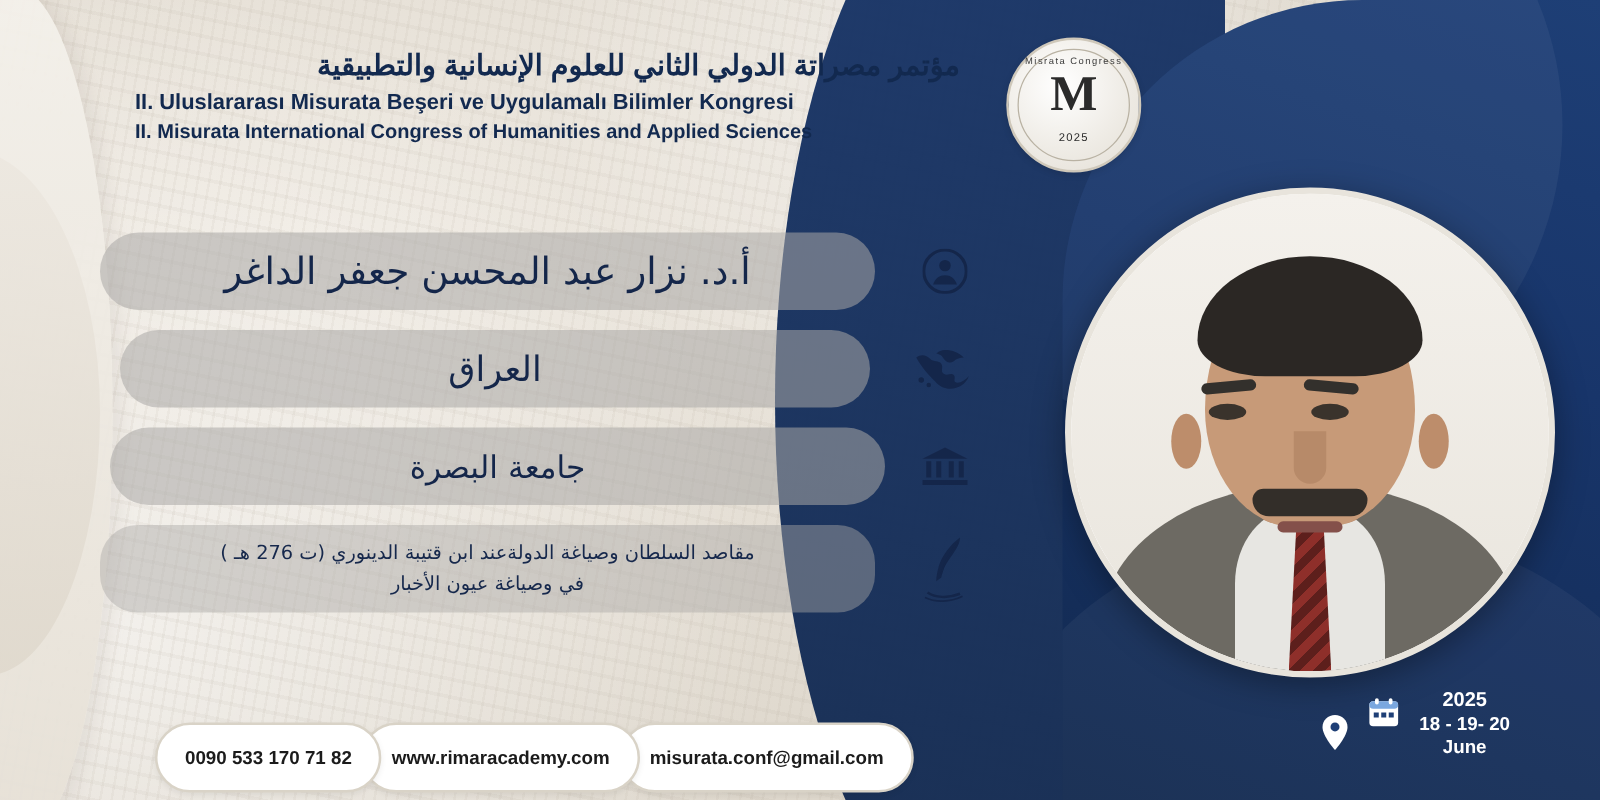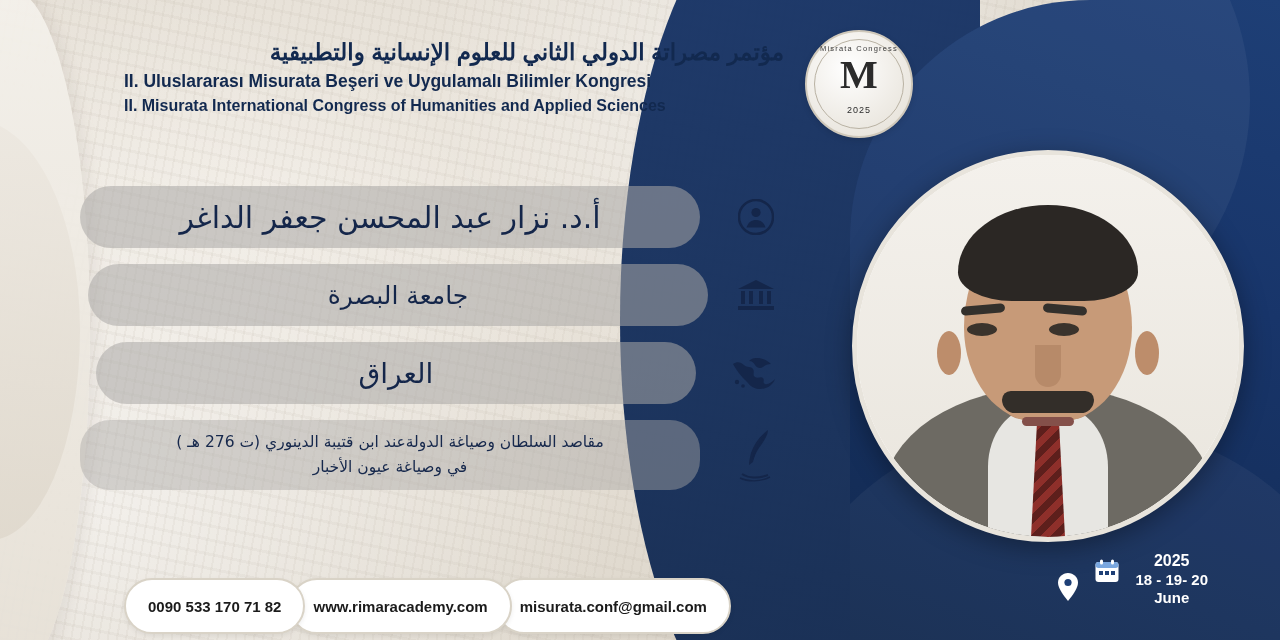--- a/index.html
+++ b/index.html
@@ -88,21 +88,21 @@
     top: -120px;
     width: 360px;
     height: 880px;
     border-radius: 50% 0 0 50% / 50% 0 0 50%;
     background: linear-gradient(180deg, rgba(23,52,104,0.96), rgba(18,41,79,0.96));
   }
 
   
   .headings {
     position: absolute;
-    left: 124px;
+    left: 108px;
     top: 38px;
     width: 660px;
   }
   .h-ar {
     direction: rtl;
     font-size: 23px;
     font-weight: bold;
     color: #12294f;
     letter-spacing: 0px;
     line-height: 1.3;
@@ -444,45 +444,45 @@
       <div class="icon">
         <svg width="36" height="36" viewBox="0 0 36 36" aria-hidden="true">
           <circle cx="18" cy="18" r="17" fill="none" stroke="#14264a" stroke-width="2.5"></circle>
           <circle cx="18" cy="13.5" r="4.6" fill="#14264a"></circle>
           <path d="M8.5 28.5c1.6-5 5.2-7.4 9.5-7.4s7.9 2.4 9.5 7.4z" fill="#14264a"></path>
         </svg>
       </div>
     </div>
 
     <div class="row">
+      <div class="pill pill-country">
+        <span class="txt-ar country-txt">العراق</span>
+      </div>
+      <div class="icon">
+        <svg width="52" height="34" viewBox="0 0 52 34" aria-hidden="true">
+          <path d="M3 8c4-3 8-2 11 1 3 3 7 1 9 4s-1 6 2 8 6-1 8 1-1 5 2 6 7-2 10-5c-2 6-8 10-15 10-4 0-9-2-12-6-5-5-10-10-15-19z" fill="#14264a"></path>
+          <path d="M26 2c6 0 11 2 15 6-3 0-6 1-8 3-3 2-6 1-8-2-1-2-3-4-6-4 2-2 4-3 7-3z" fill="#14264a"></path>
+          <circle cx="7" cy="26" r="2.2" fill="#14264a"></circle>
+          <circle cx="13" cy="30" r="1.8" fill="#14264a"></circle>
+        </svg>
+      </div>
+    </div>
+
+    <div class="row">
       <div class="pill pill-univ">
         <span class="txt-ar univ-txt">جامعة البصرة</span>
       </div>
       <div class="icon">
         <svg width="40" height="36" viewBox="0 0 40 36" aria-hidden="true">
           <polygon points="20,3 38,12 2,12" fill="#14264a"></polygon>
           <rect x="5" y="14" width="4" height="13" fill="#14264a"></rect>
           <rect x="13" y="14" width="4" height="13" fill="#14264a"></rect>
           <rect x="23" y="14" width="4" height="13" fill="#14264a"></rect>
           <rect x="31" y="14" width="4" height="13" fill="#14264a"></rect>
           <rect x="2" y="29" width="36" height="4" fill="#14264a"></rect>
-        </svg>
-      </div>
-    </div>
-
-    <div class="row">
-      <div class="pill pill-country">
-        <span class="txt-ar country-txt">العراق</span>
-      </div>
-      <div class="icon">
-        <svg width="52" height="34" viewBox="0 0 52 34" aria-hidden="true">
-          <path d="M3 8c4-3 8-2 11 1 3 3 7 1 9 4s-1 6 2 8 6-1 8 1-1 5 2 6 7-2 10-5c-2 6-8 10-15 10-4 0-9-2-12-6-5-5-10-10-15-19z" fill="#14264a"></path>
-          <path d="M26 2c6 0 11 2 15 6-3 0-6 1-8 3-3 2-6 1-8-2-1-2-3-4-6-4 2-2 4-3 7-3z" fill="#14264a"></path>
-          <circle cx="7" cy="26" r="2.2" fill="#14264a"></circle>
-          <circle cx="13" cy="30" r="1.8" fill="#14264a"></circle>
         </svg>
       </div>
     </div>
 
     <div class="row" style="height:70px;">
       <div class="pill pill-title">
         <span class="txt-ar title-txt">مقاصد السلطان وصياغة الدولةعند ابن قتيبة الدينوري (ت 276 هـ )</span>
         <span class="txt-ar title-txt">في وصياغة عيون الأخبار</span>
       </div>
       <div class="icon" style="left:650px;">

